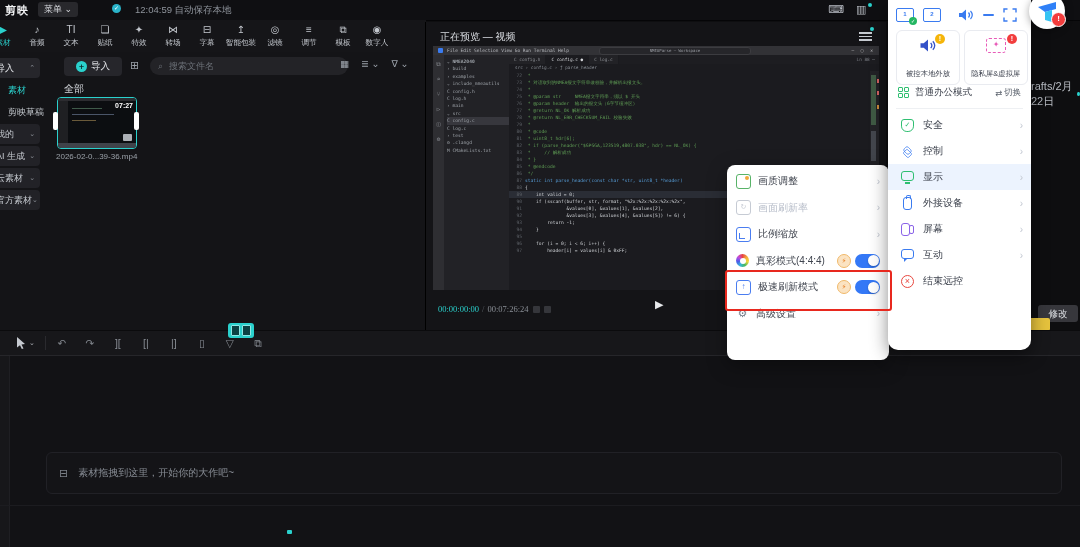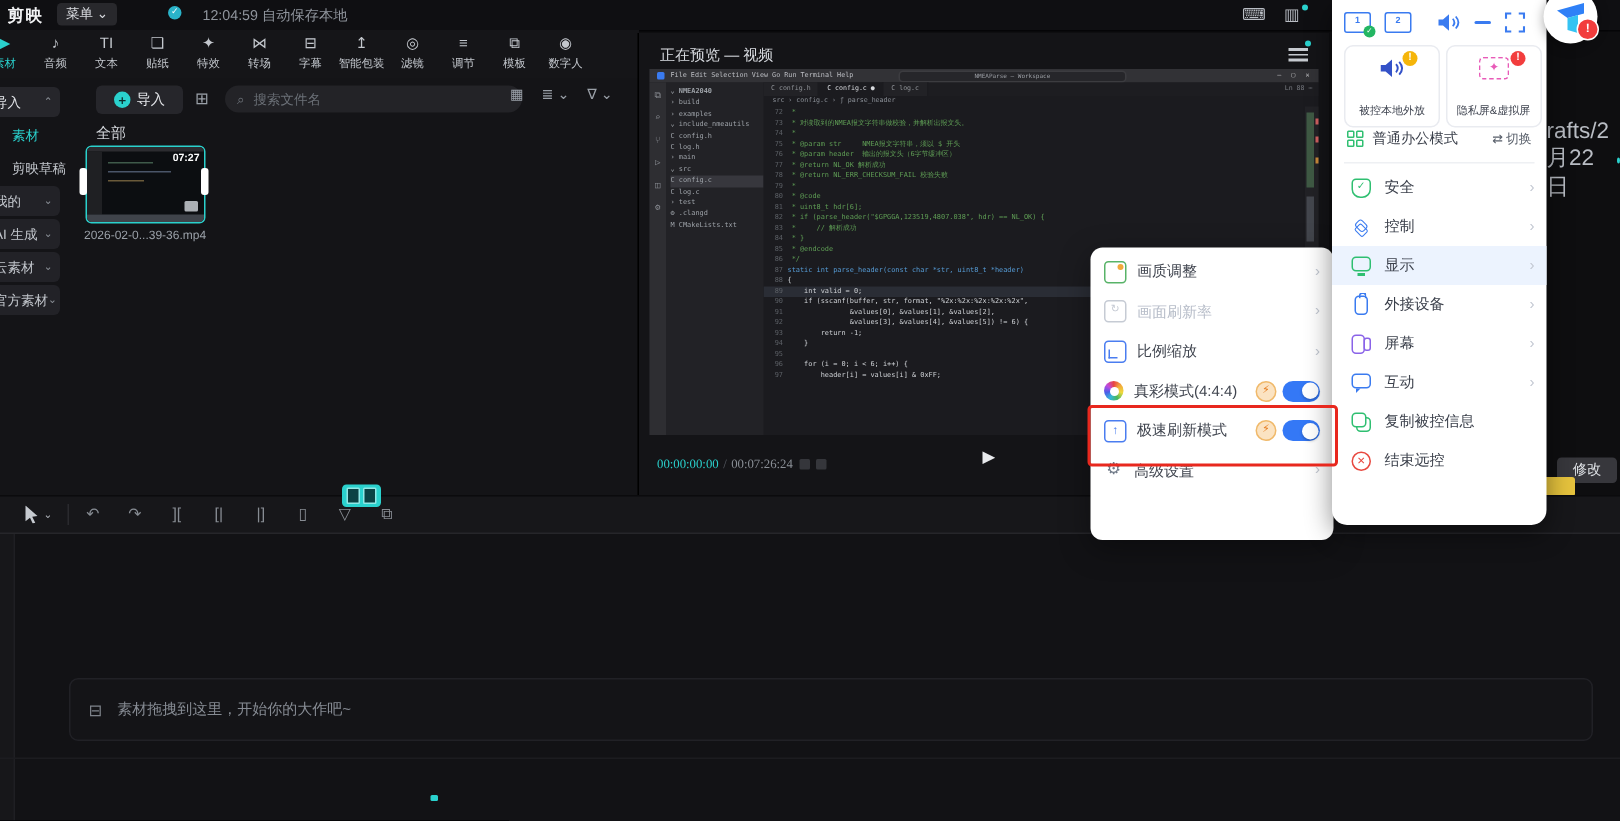--- a/index.html
+++ b/index.html
@@ -191,21 +191,21 @@
            z-index:50;padding:5px 8px;box-sizing:border-box;font-size:10px;line-height:15px;color:#4a4f58;}
   .tooltip b{color:#1f232b;}
   .tooltip a{color:#3478f6;text-decoration:none;}
   .redbox{left:725px;top:270px;width:163px;height:37px;border:2px solid #e8281e;border-radius:3px;z-index:50;}
   
   .tdlogo{left:1029px;top:-7px;width:36px;height:36px;background:#fff;border-radius:50%;z-index:45;
           box-shadow:0 2px 8px rgba(0,0,0,.35);}
   .tdbadge{left:1051px;top:12px;width:13px;height:13px;background:#f23d3d;border:1.5px solid #fff;border-radius:50%;
            color:#fff;font-size:8px;line-height:12px;text-align:center;font-weight:bold;z-index:46;}
   
-  .draftpath{left:1031px;top:79px;color:#b9bdc4;font-size:15px;display:flex;align-items:center;gap:3px;}
+  .draftpath{left:1031px;top:79px;color:#b9bdc4;font-size:11px;display:flex;align-items:center;gap:3px;}
   .modify-btn{left:1038px;top:305px;width:40px;height:17px;background:#37373c;border-radius:3px;color:#dfe2e6;
               font-size:9.5px;text-align:center;line-height:17px;}
   .yellowtag{left:1018px;top:318px;width:32px;height:13px;background:#e6c33d;border-radius:2px;}
   .zoomline{left:1005px;top:342px;width:30px;height:2px;background:#3a3a40;}
   .zoomglass{left:1044px;top:335px;color:#9aa0a8;font-size:11px;}
   
   .tl-toolbar{left:0;top:330px;width:1080px;height:26px;background:#17171a;border-top:1px solid #0b0b0d;
               border-bottom:1px solid #26262a;display:flex;align-items:center;padding-left:16px;box-sizing:border-box;}
   .tl-cursor{display:flex;align-items:center;gap:3px;color:#aeb2b8;}
   .tl-sep{width:1px;height:14px;background:#2a2a2e;margin:0 10px;}
@@ -675,24 +675,20 @@
         <span class="mi mi-screens" style="--c:#8a63e8;"></span>
         <span class="pm-label">屏幕</span>
         <span class="pm-arrow">›</span>
       </div>
       <div class="pm-item">
         <span class="mi mi-chat" style="--c:#3a7bf0;"></span>
         <span class="pm-label">互动</span>
         <span class="pm-arrow">›</span>
       </div>
       <div class="pm-item">
-        <span class="mi mi-copy" style="--c:#2fbf71;"></span>
-        <span class="pm-label">复制被控信息</span>
-      </div>
-      <div class="pm-item">
         <span class="mi mi-end" style="--c:#e8483f;"></span>
         <span class="pm-label">结束远控</span>
       </div>
     </div>
   </div>
 
   <div class="abs tdlogo">
     <svg width="36" height="36" viewBox="0 0 36 36">
       <path d="M9 14 L27 9 L27 16 L16 19 Z" fill="#2f80f7"></path>
       <path d="M16 19 L23 17 L23 29 L16 27 Z" fill="#35c3f3"></path>

